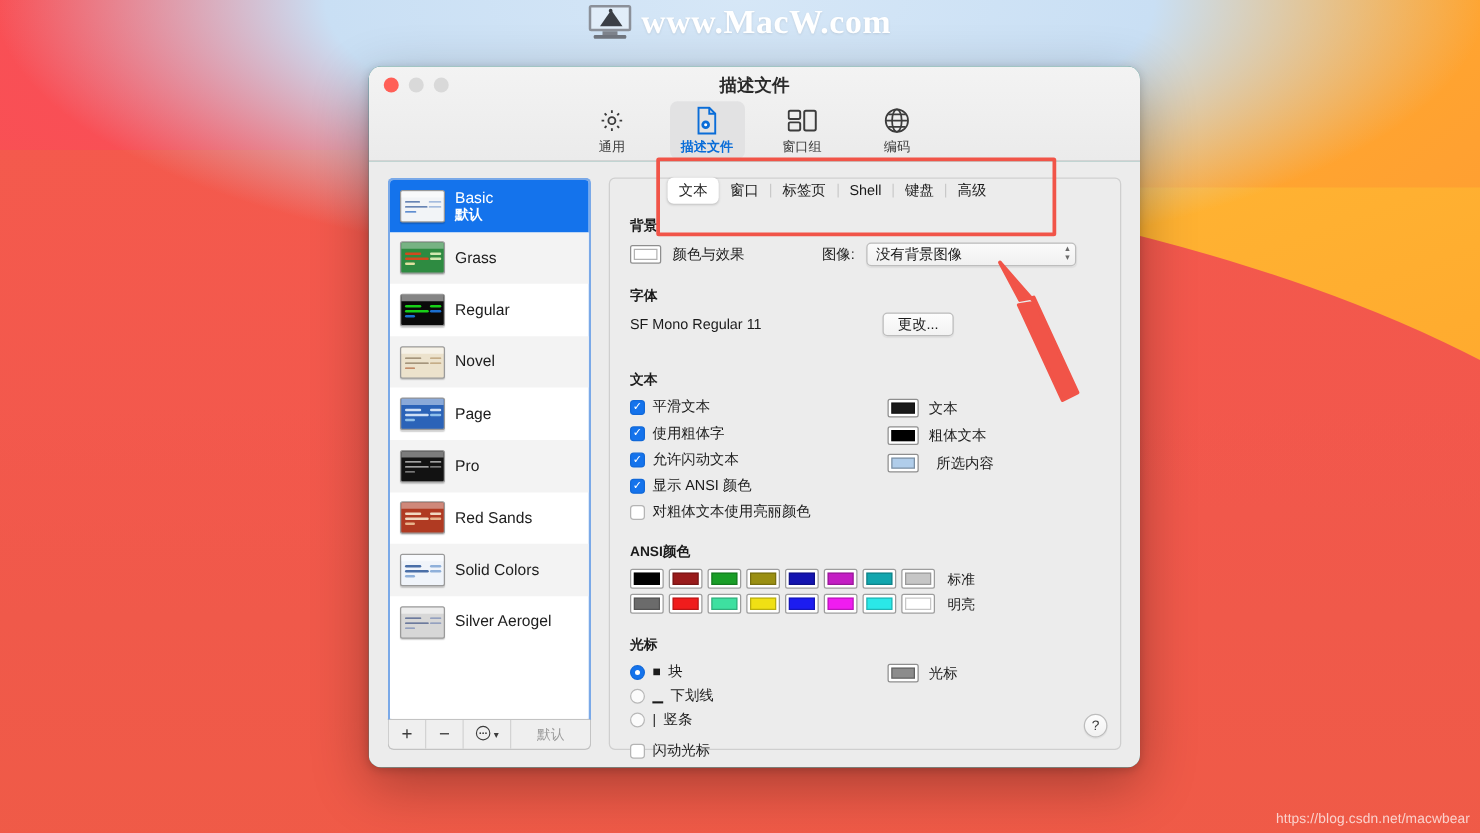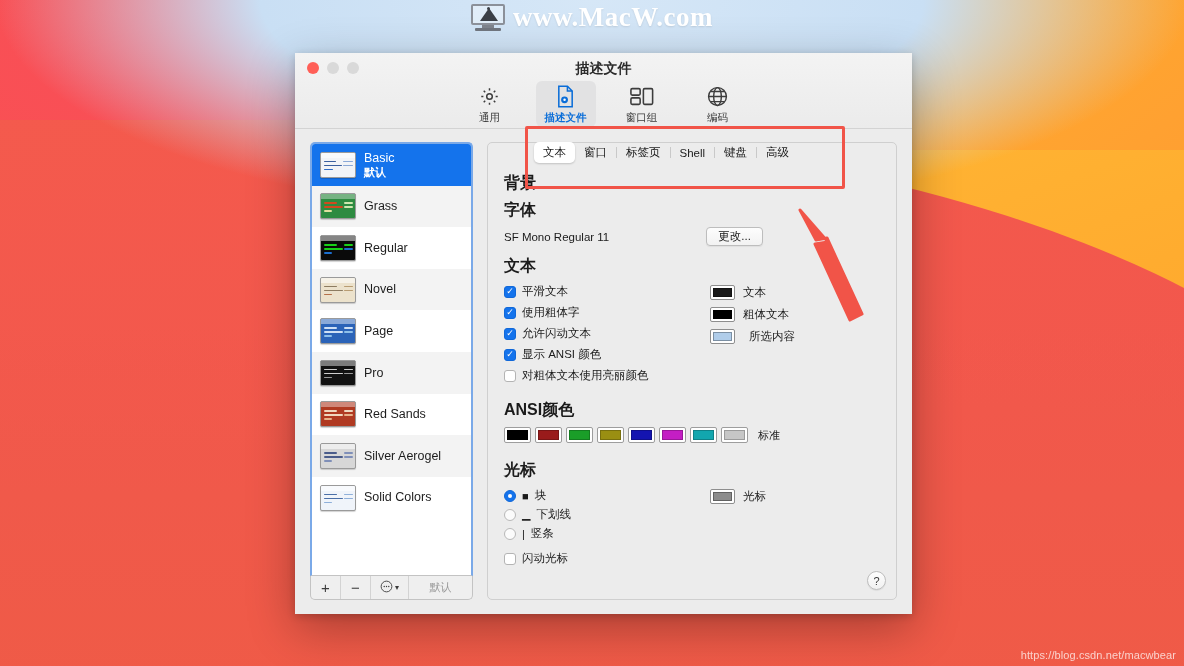--- a/index.html
+++ b/index.html
@@ -87,21 +87,21 @@
     position: absolute; right: 8px; bottom: 5px;
     font-size: 11px; color: rgba(255,255,255,0.72);
     z-index: 30; letter-spacing: 0.1px;
   }
 
   
   .window {
     position: absolute; left: 295px; top: 53px;
     width: 617px; height: 561px;
     background: #0f766e;
-    border-radius: 0;
+    border-radius: 10px;
     box-shadow: 0 14px 44px rgba(0,0,0,0.30), 0 2px 8px rgba(0,0,0,0.18);
     overflow: hidden;
     z-index: 20;
   }
 
   
   .titlebar {
     position: relative; height: 76px;
     background: linear-gradient(180deg,#f3f3f3 0%, #ebebeb 100%);
     border-bottom: 1px solid #d3d3d3;
@@ -189,21 +189,21 @@
   .panel {
     flex: 1;
     background: #ececec;
     border: 1px solid #cfcfcf;
     border-radius: 5px;
     position: relative;
     padding: 30px 16px 10px 16px;
   }
   
 
-  .sec-title { font-size: 16px; font-weight: 700; color: #1b1b1b; margin-bottom: 6px; }
+  .sec-title { font-size: 11px; font-weight: 700; color: #1b1b1b; margin-bottom: 6px; }
   .row { display: flex; align-items: center; }
 
   .swatch {
     width: 25px; height: 15px; flex: none;
     border: 1px solid #8e8e8e; border-radius: 2px;
     background: #fff; padding: 2px;
     display: flex;
   }
   .swatch > i { flex: 1; display: block; border: 1px solid rgba(0,0,0,0.30); }
 
@@ -495,44 +495,44 @@
             <i class="ln" style="left:3px;top:16px;width:8px;background:#e8b28a"></i>
             <i class="ln" style="left:23px;top:8px;width:9px;background:#f0d8c0"></i>
             <i class="ln" style="left:23px;top:12px;width:9px;background:#e8b28a"></i>
           </span>
           <span class="prof-text">
             <span class="prof-name">Red Sands</span>
           </span>
         </div>
 
         <div class="prof">
+          <span class="thumb" style="background:#f0f4fa">
+            <i class="tbar"></i>
+            <i class="ln" style="left:3px;top:8px;width:13px;background:#4a6fa8"></i>
+            <i class="ln" style="left:3px;top:12px;width:19px;background:#4a6fa8"></i>
+            <i class="ln" style="left:3px;top:16px;width:8px;background:#8fb0da"></i>
+            <i class="ln" style="left:23px;top:8px;width:9px;background:#8fb0da"></i>
+            <i class="ln" style="left:23px;top:12px;width:9px;background:#8fb0da"></i>
+          </span>
+          <span class="prof-text">
+            <span class="prof-name">Solid Colors</span>
+          </span>
+        </div>
+
+        <div class="prof">
           <span class="thumb" style="background:#d7d7d7">
             <i class="tbar"></i>
             <i class="ln" style="left:3px;top:8px;width:13px;background:#4a5c8a"></i>
             <i class="ln" style="left:3px;top:12px;width:19px;background:#4a5c8a"></i>
             <i class="ln" style="left:3px;top:16px;width:8px;background:#7f8fb8"></i>
             <i class="ln" style="left:23px;top:8px;width:9px;background:#7f8fb8"></i>
             <i class="ln" style="left:23px;top:12px;width:9px;background:#7f8fb8"></i>
           </span>
           <span class="prof-text">
             <span class="prof-name">Silver Aerogel</span>
-          </span>
-        </div>
-
-        <div class="prof">
-          <span class="thumb" style="background:#f0f4fa">
-            <i class="tbar"></i>
-            <i class="ln" style="left:3px;top:8px;width:13px;background:#4a6fa8"></i>
-            <i class="ln" style="left:3px;top:12px;width:19px;background:#4a6fa8"></i>
-            <i class="ln" style="left:3px;top:16px;width:8px;background:#8fb0da"></i>
-            <i class="ln" style="left:23px;top:8px;width:9px;background:#8fb0da"></i>
-            <i class="ln" style="left:23px;top:12px;width:9px;background:#8fb0da"></i>
-          </span>
-          <span class="prof-text">
-            <span class="prof-name">Solid Colors</span>
           </span>
         </div>
 
       </div>
 
       <div class="side-toolbar">
         <div class="stb">+</div>
         <div class="stb">−</div>
         <div class="stb wide">
           <span>
@@ -545,23 +545,37 @@
           </span>
           <span style="font-size:8px;color:#3c3c3c;">▾</span>
         </div>
         <div class="stb last">默认</div>
       </div>
     </div>
 
     <div class="panel">
 
       <div class="sec-title">背景</div>
+      <div class="row" style="gap:9px; margin-bottom:16px;">
+        <span class="swatch">
+            <i style="background:#ffffff"></i>
+          </span>
+        <span class="lbl">颜色与效果</span>
+        <span class="lbl" style="margin-left:53px;">图像:</span>
+        <span class="select" style="width:168px;">
+          <span>没有背景图像</span>
+          <span class="chev-ud">
+              <span>▴</span>
+              <span>▾</span>
+            </span>
+        </span>
+      </div>
 
       <div class="sec-title">字体</div>
-      <div class="row" style="margin-bottom:10px;">
+      <div class="row" style="margin-bottom:27px;">
         <span class="lbl">SF Mono Regular 11</span>
         <span class="btn" style="margin-left:97px;">更改...</span>
       </div>
 
       <div class="sec-title">文本</div>
       <div style="display:flex; margin-bottom:16px;">
         <div style="display:flex; flex-direction:column; gap:4px; width:206px;">
           <label class="cb-row">
             <span class="cb on">✓</span>
             <span class="lbl">平滑文本</span>
@@ -628,20 +642,47 @@
               <i style="background:#c41ec4"></i>
             </span>
           <span class="ansi-cell">
               <i style="background:#12a6ae"></i>
             </span>
           <span class="ansi-cell">
               <i style="background:#c6c6c6"></i>
             </span>
           <span class="ansi-tag">标准</span>
         </div>
+        <div class="ansi-row">
+          <span class="ansi-cell">
+              <i style="background:#6b6b6b"></i>
+            </span>
+          <span class="ansi-cell">
+              <i style="background:#f01c1c"></i>
+            </span>
+          <span class="ansi-cell">
+              <i style="background:#3ee0a0"></i>
+            </span>
+          <span class="ansi-cell">
+              <i style="background:#f0e014"></i>
+            </span>
+          <span class="ansi-cell">
+              <i style="background:#1c1cf0"></i>
+            </span>
+          <span class="ansi-cell">
+              <i style="background:#f01cf0"></i>
+            </span>
+          <span class="ansi-cell">
+              <i style="background:#2ae8e8"></i>
+            </span>
+          <span class="ansi-cell">
+              <i style="background:#ffffff"></i>
+            </span>
+          <span class="ansi-tag">明亮</span>
+        </div>
       </div>
 
       <div class="sec-title">光标</div>
       <div style="display:flex;">
         <div style="display:flex; flex-direction:column; gap:2px; width:206px;">
           <label class="rb-row">
             <span class="rb on"></span>
             <span class="lbl" style="font-size:11px;">■</span>
             <span class="lbl">块</span>
           </label>

